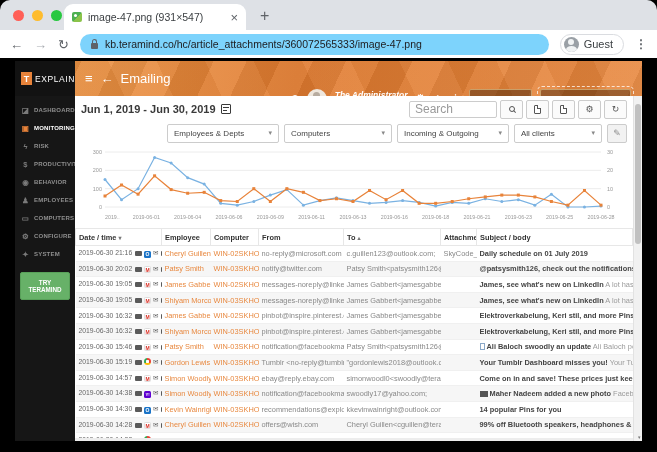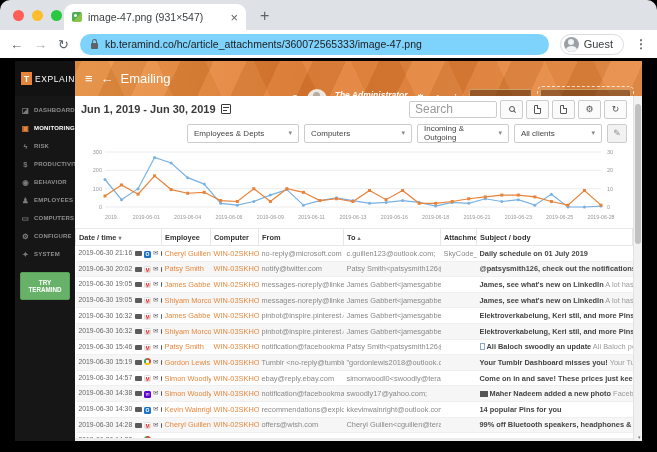--- a/index.html
+++ b/index.html
@@ -245,21 +245,21 @@
 
           <div class="tm-filters" id="tm-filters">
               <div class="fsel" style="width: 112px;">
                 <span>Employees &amp; Depts</span>
                 <span class="caret">▾</span>
               </div>
               <div class="fsel" style="width: 108px;">
                 <span>Computers</span>
                 <span class="caret">▾</span>
               </div>
-              <div class="fsel" style="width: 92px;">
+              <div class="fsel" style="width: 112px;">
                 <span>Incoming &amp; Outgoing</span>
                 <span class="caret">▾</span>
               </div>
               <div class="fsel" style="width: 88px;">
                 <span>All clients</span>
                 <span class="caret">▾</span>
               </div>
               <div class="attach-btn">
                 <span>✎</span>
               </div>

